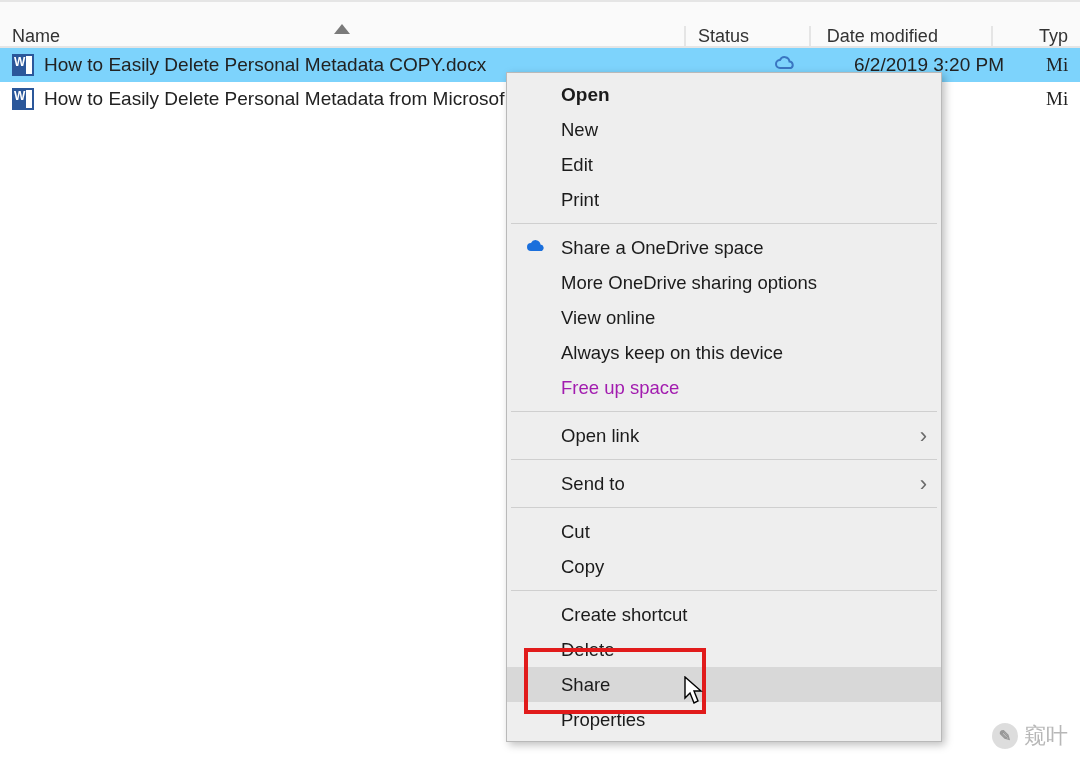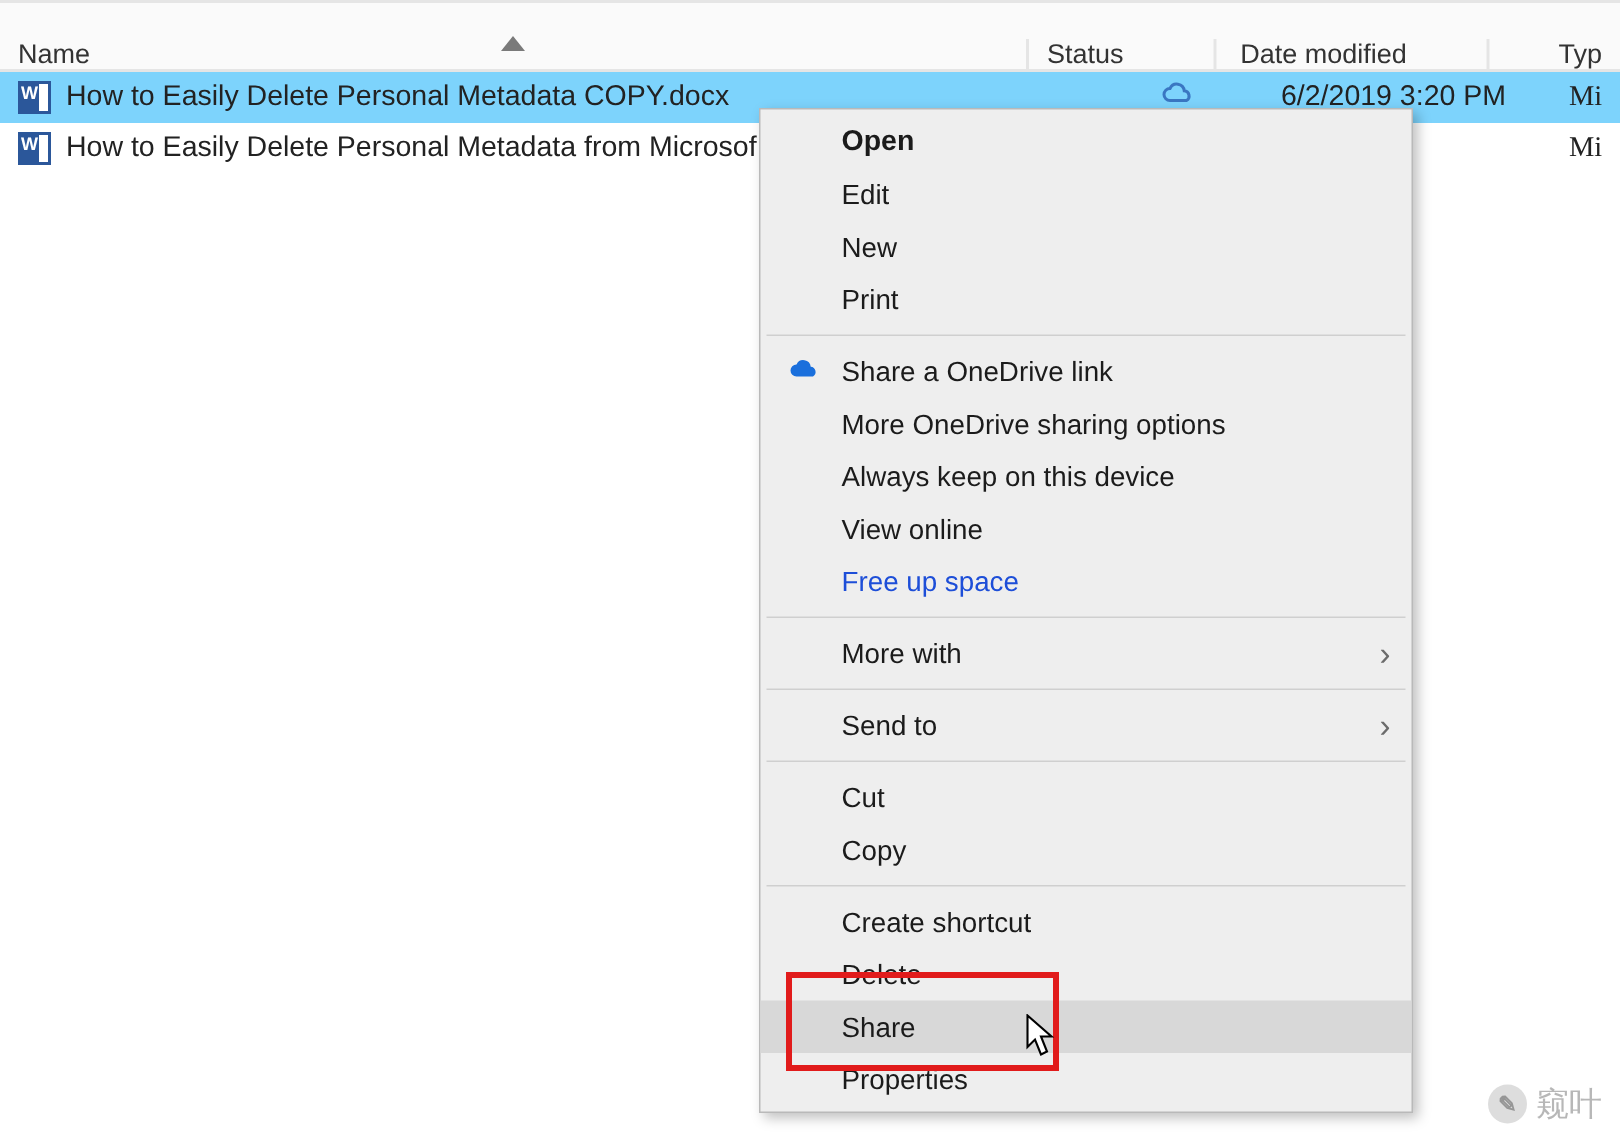--- a/index.html
+++ b/index.html
@@ -113,21 +113,21 @@
   .menu-item {
     position: relative;
     height: 35px;
     display: flex;
     align-items: center;
     padding-left: 54px;
     padding-right: 8px;
     color: #1b1b1b;
   }
   .menu-item.bold { font-weight: 700; font-size: 19px;}
-  .menu-item.disabled { color: #1d4ed8; }
+  .menu-item.disabled { color: #a21caf; }
   .menu-item.hover { background: #d8d8d8; }
   .menu-item .sub-arrow {
     position: absolute;
     right: 14px;
     top: 50%; transform: translateY(-50%);
     color: #6b6b6b;
     font-size: 22px;
   }
   .menu-item .leading-icon{
     position:absolute;
@@ -231,52 +231,52 @@
   <div class="cell type">
       <span>Mi</span>
     </div>
 </div>
 
 <div class="context-menu">
   <div class="menu-item bold">
       <span>Open</span>
     </div>
   <div class="menu-item">
+      <span>New</span>
+    </div>
+  <div class="menu-item">
       <span>Edit</span>
-    </div>
-  <div class="menu-item">
-      <span>New</span>
     </div>
   <div class="menu-item">
       <span>Print</span>
     </div>
   <div class="menu-sep"></div>
   <div class="menu-item">
     <span class="leading-icon">
       <svg width="22" height="16" viewBox="0 0 22 16">
           <path fill="#1a6fdc" d="M6 13a4 4 0 010-8 5 5 0 019.5 1.5A3.5 3.5 0 0117 13H6z"></path>
         </svg>
     </span>
-    <span>Share a OneDrive link</span>
+    <span>Share a OneDrive space</span>
   </div>
   <div class="menu-item">
       <span>More OneDrive sharing options</span>
     </div>
   <div class="menu-item">
+      <span>View online</span>
+    </div>
+  <div class="menu-item">
       <span>Always keep on this device</span>
-    </div>
-  <div class="menu-item">
-      <span>View online</span>
     </div>
   <div class="menu-item disabled">
       <span>Free up space</span>
     </div>
   <div class="menu-sep"></div>
   <div class="menu-item hasmore">
-    <span>More with</span>
+    <span>Open link</span>
     <span class="sub-arrow">›</span>
   </div>
   <div class="menu-sep"></div>
   <div class="menu-item hasmore">
     <span>Send to</span>
     <span class="sub-arrow">›</span>
   </div>
   <div class="menu-sep"></div>
   <div class="menu-item">
       <span>Cut</span>

